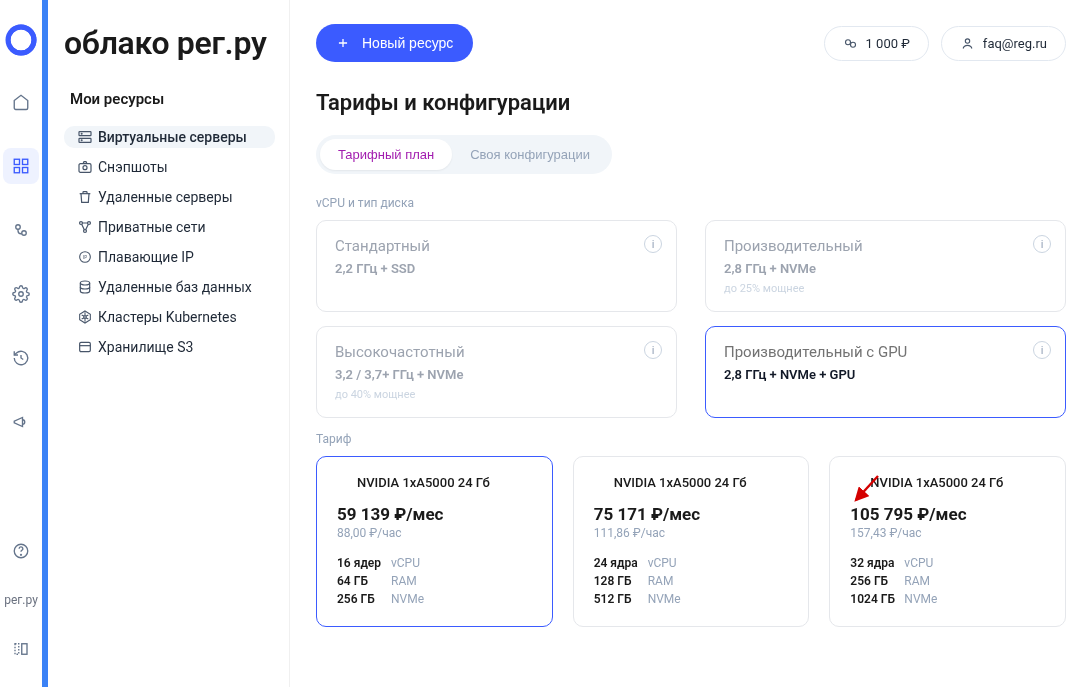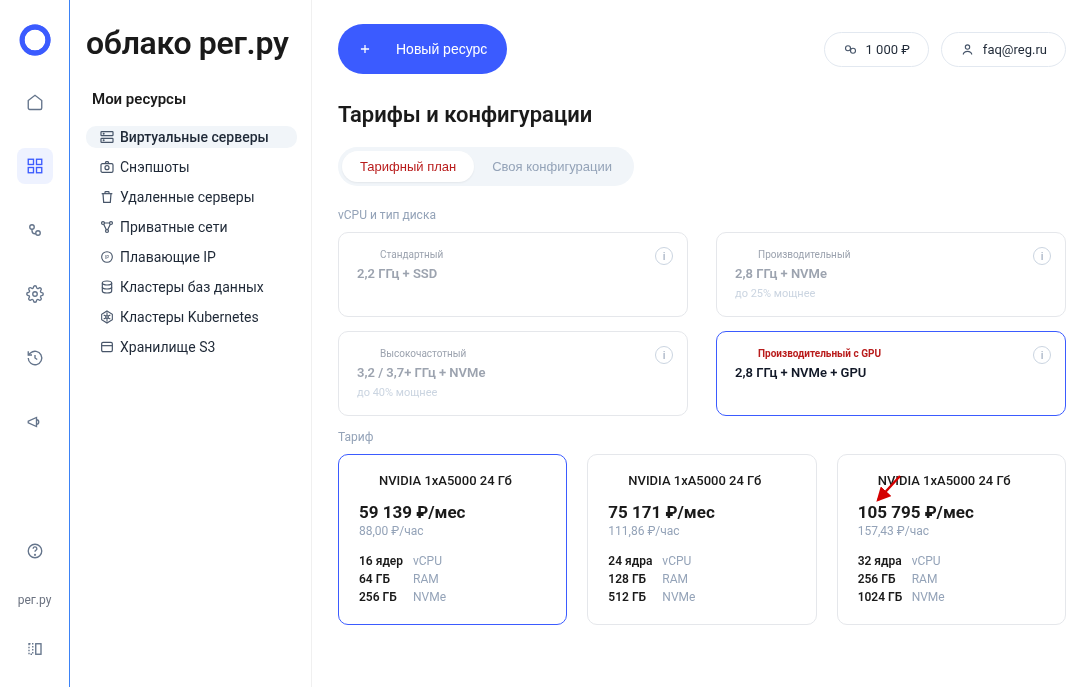--- a/index.html
+++ b/index.html
@@ -1,47 +1,47 @@
 <!DOCTYPE html>
 <html><head>
 <meta charset="utf-8">
 <style>
 * { box-sizing: border-box; margin: 0; padding: 0; }
 body { font-family: -apple-system, BlinkMacSystemFont, "Segoe UI", Roboto, sans-serif; background: #fff; color: #1a1a1a; width: 1092px; height: 687px; overflow: hidden; display: flex; }
-.iconbar { width: 70px; border-right: 1px solid #3b82f6; display: flex; flex-direction: column; align-items: center; padding-top: 24px; gap: 28px; }
+.iconbar { width: 48px; border-right: 6px solid #3b82f6; display: flex; flex-direction: column; align-items: center; padding-top: 24px; gap: 28px; }
 .iconbar .logo { width: 32px; height: 32px; }
 .iconbar .ibtn { width: 36px; height: 36px; display: flex; align-items: center; justify-content: center; border-radius: 8px; color: #64748b; cursor: pointer; }
 .iconbar .ibtn.active { background: #eef2ff; color: #3b5bff; }
 .iconbar .spacer { flex: 1; }
 .iconbar .brandtxt { font-size: 12px; color: #6b7280; transform: none; }
 .iconbar .bottom { display:flex; flex-direction:column; align-items:center; gap:24px; padding-bottom:20px; }
 .sidebar { width: 242px; border-right: 1px solid #f0f0f0; padding: 24px 14px 0 16px; }
 .sidebar .brand { font-size: 32px; font-weight: 600; margin-bottom: 28px; letter-spacing: -0.3px; }
 .sidebar .section-title { font-size: 15px; font-weight: 600; margin-bottom: 18px; padding-left: 6px; }
 .sidebar .navlist { display: flex; flex-direction: column; gap: 8px; }
 .sidebar .navitem { display: flex; align-items: center; gap: 4px; padding: 2px 12px; border-radius: 10px; font-size: 14px; color: #1f2937; cursor: pointer; }
 .sidebar .navitem.active { background: #f1f5f9; font-weight: 500; }
 .sidebar .navicon { width: 18px; height: 18px; color: #475569; display:flex; align-items:center; justify-content:center; }
 .main { flex: 1; padding: 24px 26px 0 26px; position: relative; overflow:hidden; }
 .topbar { display: flex; align-items: center; gap: 12px; margin-bottom: 28px; }
-.btn-primary { background: #3b5bff; color: #fff; border: none; border-radius: 999px; padding: 17px 20px; font-size: 14px; font-weight: 500; display: flex; align-items: center; gap: 24px; cursor: pointer; }
+.btn-primary { background: #3b5bff; color: #fff; border: none; border-radius: 999px; padding: 11px 20px; font-size: 14px; font-weight: 500; display: flex; align-items: center; gap: 12px; cursor: pointer; }
 .pill { border: 1px solid #e2e8f0; border-radius: 999px; padding: 9px 18px; font-size: 13px; display: flex; align-items: center; gap: 8px; color: #1f2937; cursor: pointer; background:#fff; }
 .topbar .grow { flex: 1; }
 h1.page-title { font-size: 22px; font-weight: 600; margin-bottom: 20px; }
 .seg { display: inline-flex; background: #f1f5f9; border-radius: 999px; padding: 4px; margin-bottom: 22px; }
 .seg .segbtn { border: none; background: transparent; padding: 8px 18px; border-radius: 999px; font-size: 13px; color: #94a3b8; cursor: pointer; }
-.seg .segbtn.active { background: #fff; color: #b91c1c; box-shadow: 0 1px 2px rgba(0,0,0,0.06); }
+.seg .segbtn.active { background: #fff; color: #a21caf; box-shadow: 0 1px 2px rgba(0,0,0,0.06); }
 .label-small { font-size: 12px; color: #94a3b8; margin-bottom: 10px; }
 .tier-row { display: flex; gap: 28px; margin-bottom: 14px; }
 .tier-card { flex: 1; border: 1px solid #e5e7eb; border-radius: 10px; padding: 16px 18px; position: relative; cursor: pointer; }
 .tier-card.sel { border: 1.5px solid #3b5bff; }
-.tier-card .t-title { font-size: 10px; color: #9ca3af; margin-bottom: 6px; margin-left: 23px; }
+.tier-card .t-title { font-size: 15px; color: #9ca3af; margin-bottom: 6px; }
 .tier-card .t-spec { font-size: 13px; font-weight: 600; color: #9ca3af; }
 .tier-card .t-sub { font-size: 11px; color: #cbd5e1; margin-top: 6px; }
-.tier-card.sel .t-title { color: #b91c1c; font-weight: bold; }
+.tier-card.sel .t-title { color: #737373; }
 .tier-card.sel .t-spec { color: #111827; }
 .tier-card .info { position: absolute; top: 14px; right: 14px; width: 18px; height: 18px; border: 1.2px solid #cbd5e1; border-radius: 50%; display:flex;align-items:center;justify-content:center; font-size:11px; color:#94a3b8; }
 .tariff-row { display: flex; gap: 20px; }
 .tariff-card { flex: 1; border: 1px solid #e5e7eb; border-radius: 10px; padding: 18px 20px 16px 20px; cursor: pointer; }
 .tariff-card.sel { border: 1.5px solid #3b5bff; }
 .tariff-card .gpu { font-size: 13px; font-weight: 500; margin-bottom: 14px; padding-left: 20px; }
 .tariff-card .price { font-size: 17px; font-weight: 700; margin-bottom: 2px; }
 .tariff-card .hourly { font-size: 12px; color: #94a3b8; margin-bottom: 16px; }
 .tariff-card .spec-line { font-size: 12px; margin-bottom: 4px; }
 .tariff-card .spec-line b { font-weight: 600; display:inline-block; min-width:54px; }
@@ -174,21 +174,21 @@
       <span>Плавающие IP</span>
     </div>
     <div class="navitem">
       <span class="navicon">
           <svg width="16" height="16" viewBox="0 0 24 24" fill="none" stroke="currentColor" stroke-width="1.8">
             <ellipse cx="12" cy="6" rx="7" ry="3"></ellipse>
             <path d="M5 6v12c0 1.7 3.1 3 7 3s7-1.3 7-3V6"></path>
             <path d="M5 12c0 1.7 3.1 3 7 3s7-1.3 7-3"></path>
           </svg>
         </span>
-      <span>Кластеры баз данных</span>
+      <span>Удаленные баз данных</span>
     </div>
     <div class="navitem">
       <span class="navicon">
           <svg width="16" height="16" viewBox="0 0 24 24" fill="none" stroke="currentColor" stroke-width="1.6">
             <polygon points="12,3 20,8 20,16 12,21 4,16 4,8"></polygon>
             <circle cx="12" cy="12" r="2"></circle>
             <path d="M12 5v5M12 14v5M7 9l4 2M17 9l-4 2M7 15l4-2M17 15l-4-2"></path>
           </svg>
         </span>
       <span>Кластеры Kubernetes</span>

